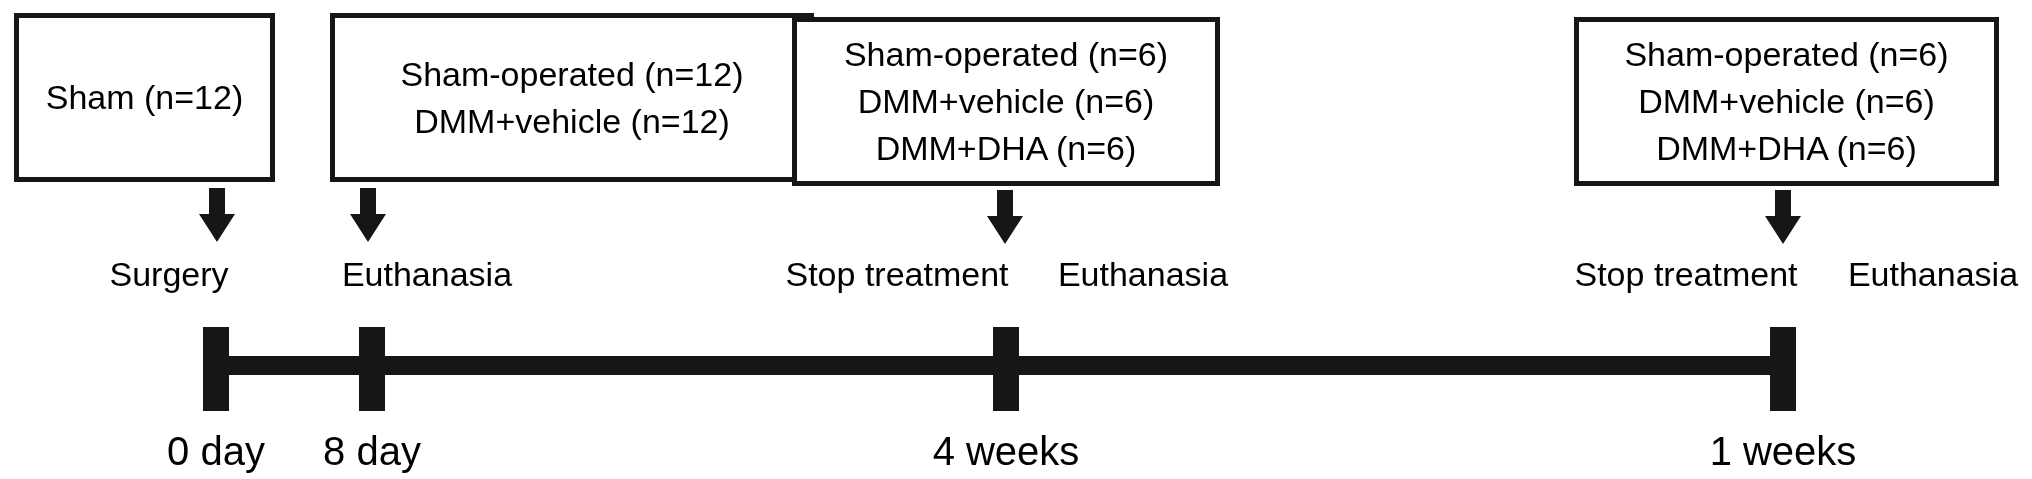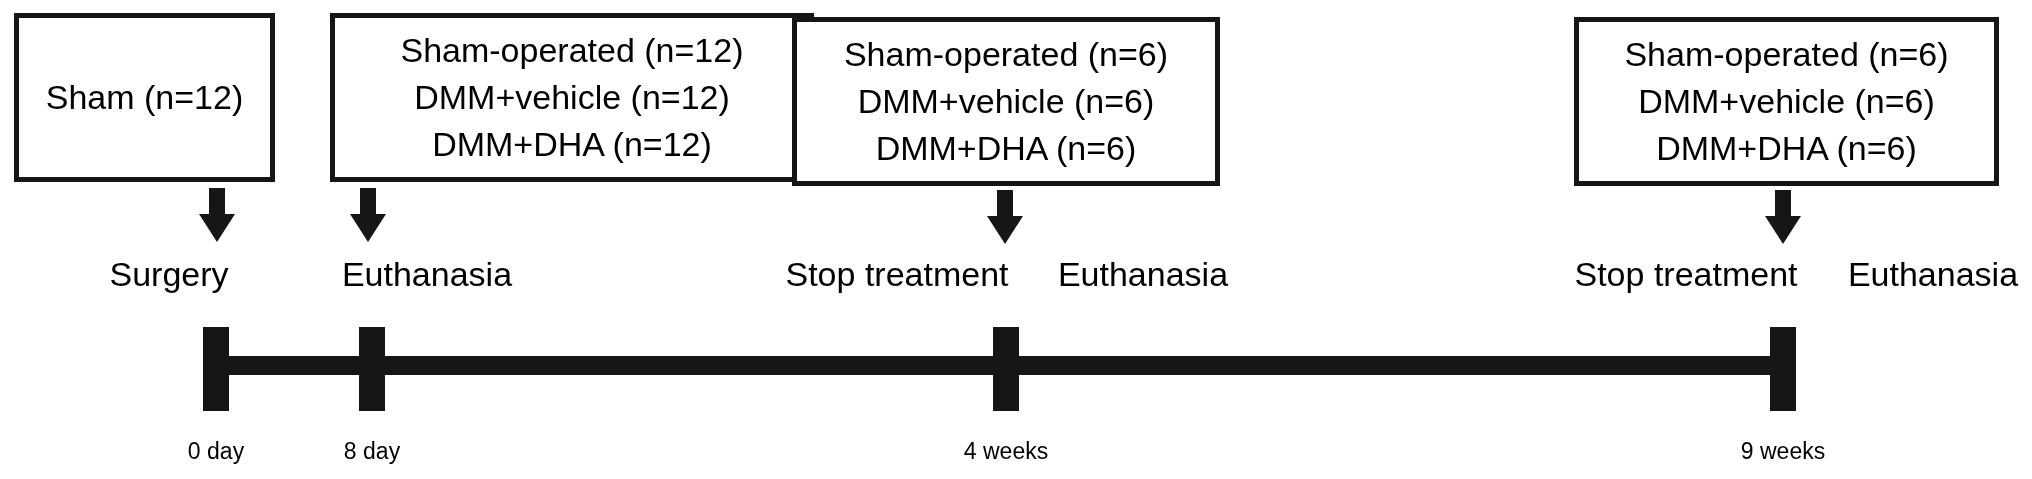--- a/index.html
+++ b/index.html
@@ -49,37 +49,36 @@
     position: absolute;
     background: #161616;
   }
   .timeline-tick {
     position: absolute;
     background: #161616;
   }
   .tick-label {
     position: absolute;
     transform: translateX(-50%);
-    font-size: 23px;
+    font-size: 40px;
     line-height: 40px;
     white-space: nowrap;
   }
 </style>
 </head>
 <body>
 
 <div class="canvas">
   <div id="boxes-layer">
       <div class="group-box" style="left: 14px; top: 13px; width: 261px; height: 169px;">
         <div class="box-line">Sham (n=12)</div>
       </div>
       <div class="group-box" style="left: 330px; top: 13px; width: 484px; height: 169px;">
         <div class="box-line">Sham-operated (n=12)</div>
         <div class="box-line">DMM+vehicle (n=12)</div>
-        <div class="box-line">DMM+DHA (n=12)</div>
       </div>
       <div class="group-box" style="left: 792px; top: 17px; width: 428px; height: 169px;">
         <div class="box-line">Sham-operated (n=6)</div>
         <div class="box-line">DMM+vehicle (n=6)</div>
         <div class="box-line">DMM+DHA (n=6)</div>
       </div>
       <div class="group-box" style="left: 1574px; top: 17px; width: 425px; height: 169px;">
         <div class="box-line">Sham-operated (n=6)</div>
         <div class="box-line">DMM+vehicle (n=6)</div>
         <div class="box-line">DMM+DHA (n=6)</div>
@@ -113,15 +112,15 @@
     </div>
   <div id="timeline-layer">
       <div class="timeline-bar" style="left: 216px; top: 356px; width: 1569px; height: 19px;"></div>
       <div class="timeline-tick" style="left: 203px; top: 327px; width: 26px; height: 84px;"></div>
       <div class="tick-label" style="left: 216px; top: 431px;">0 day</div>
       <div class="timeline-tick" style="left: 359px; top: 327px; width: 26px; height: 84px;"></div>
       <div class="tick-label" style="left: 372px; top: 431px;">8 day</div>
       <div class="timeline-tick" style="left: 993px; top: 327px; width: 26px; height: 84px;"></div>
       <div class="tick-label" style="left: 1006px; top: 431px;">4 weeks</div>
       <div class="timeline-tick" style="left: 1770px; top: 327px; width: 26px; height: 84px;"></div>
-      <div class="tick-label" style="left: 1783px; top: 431px;">9 weeks</div>
+      <div class="tick-label" style="left: 1783px; top: 431px;">1 weeks</div>
     </div>
 </div>
 
 </body></html>

